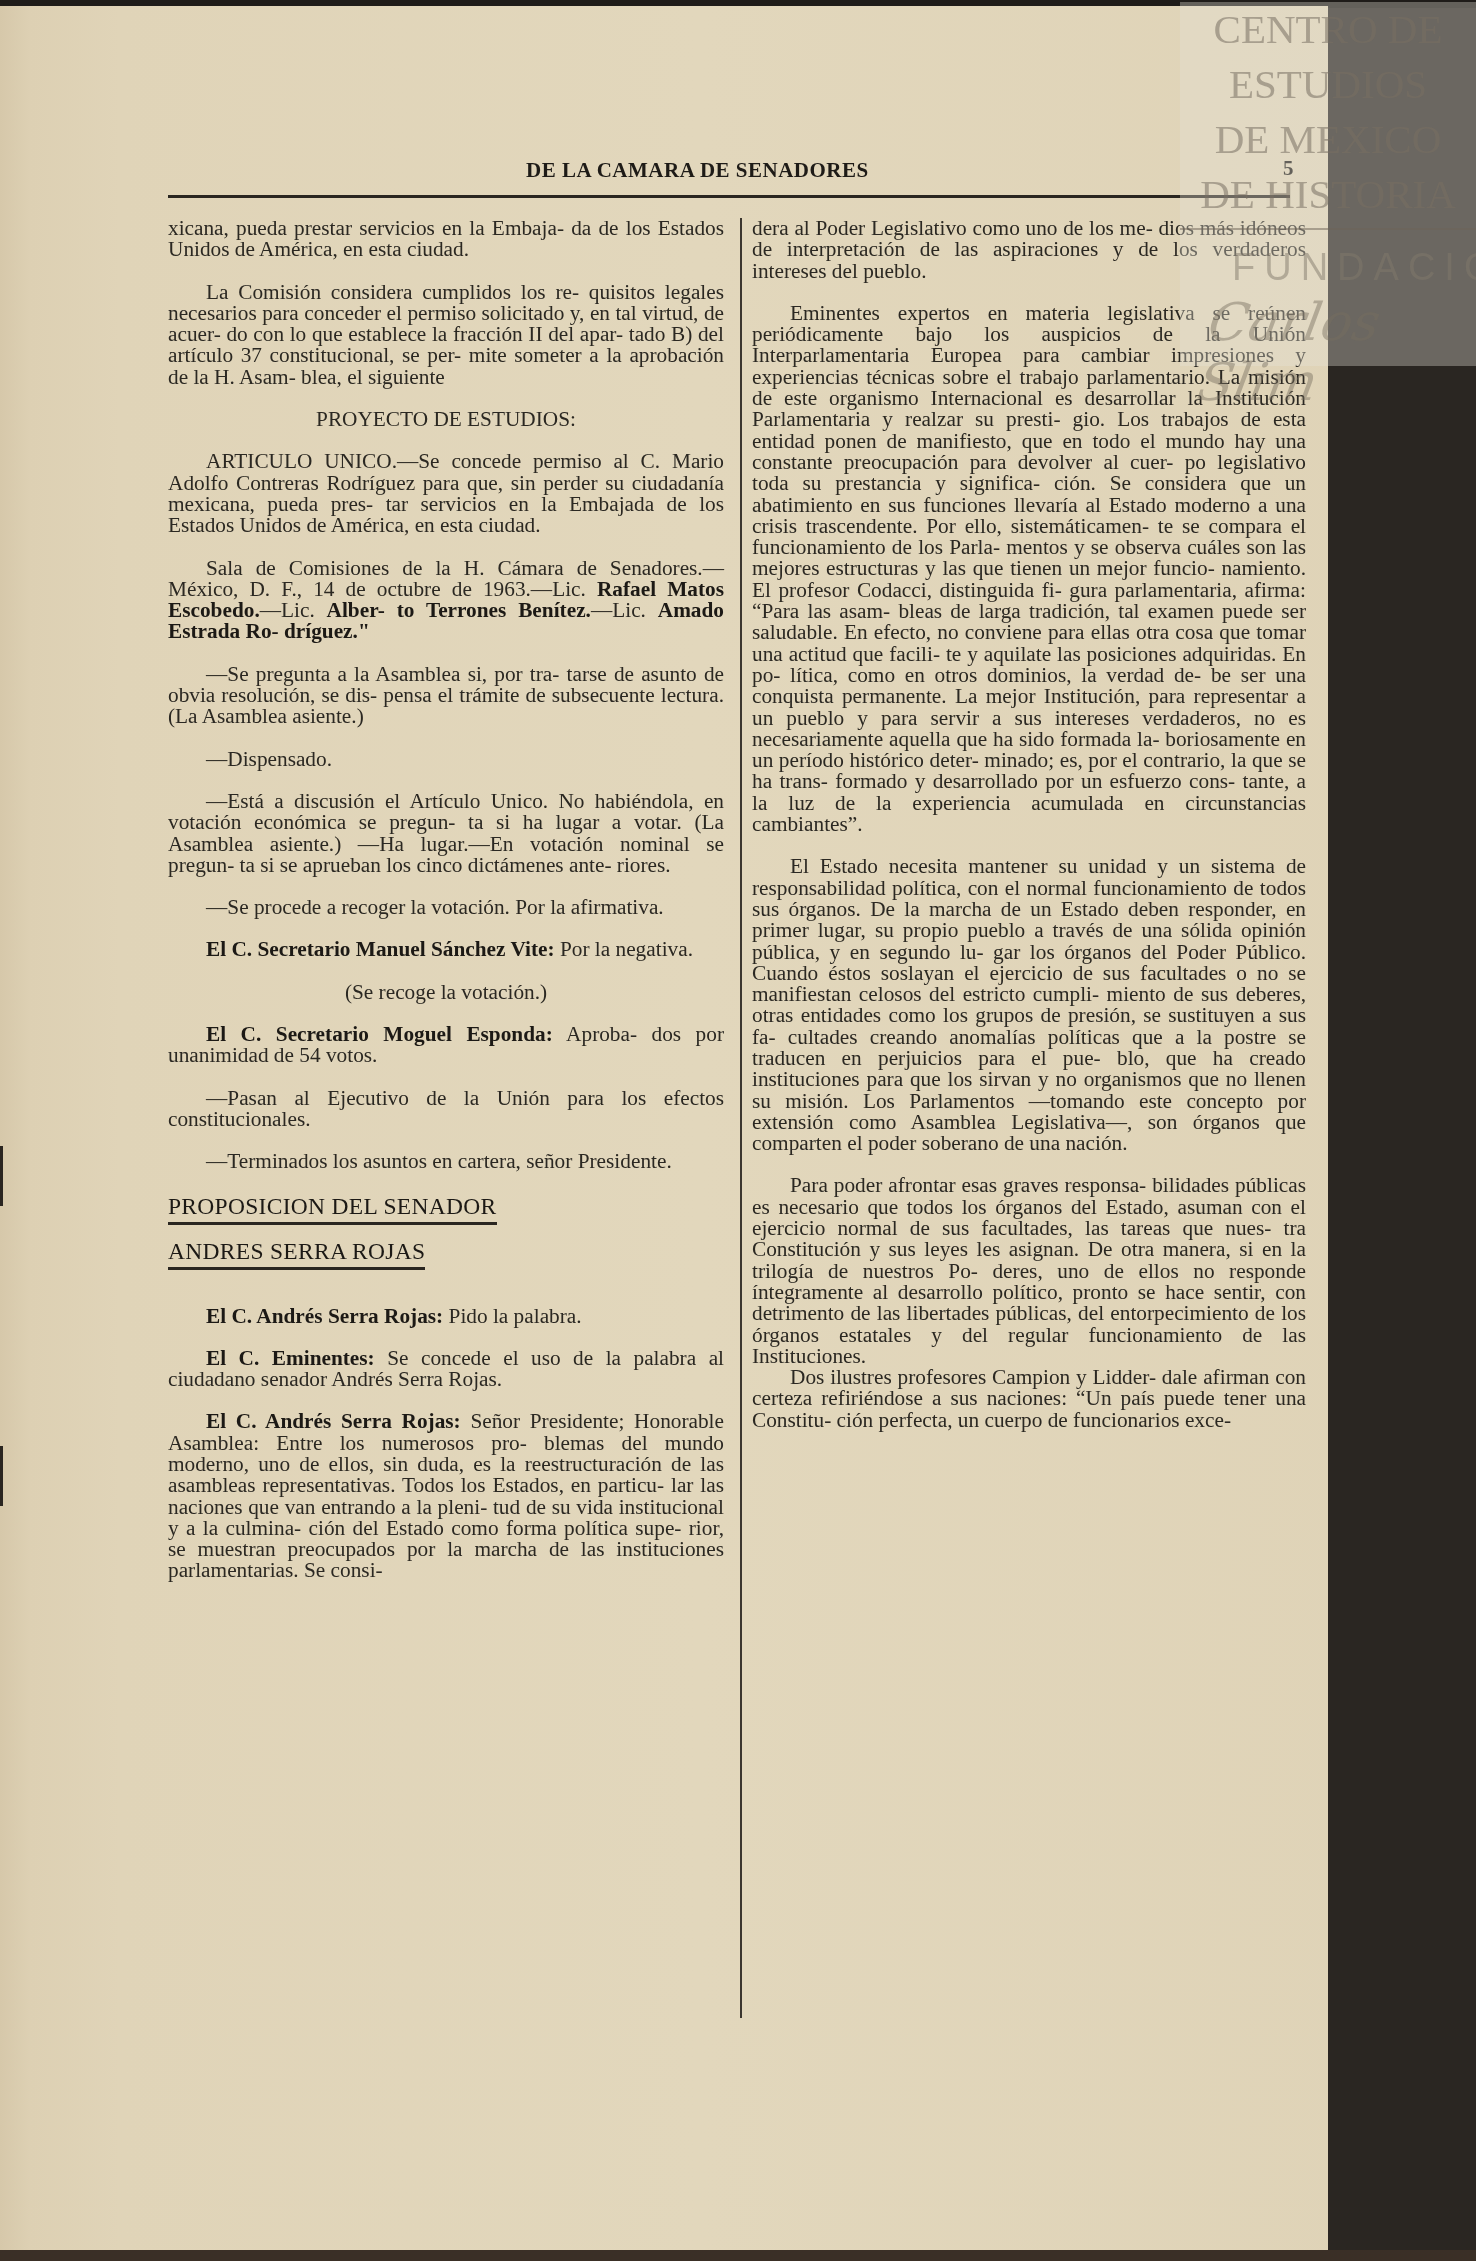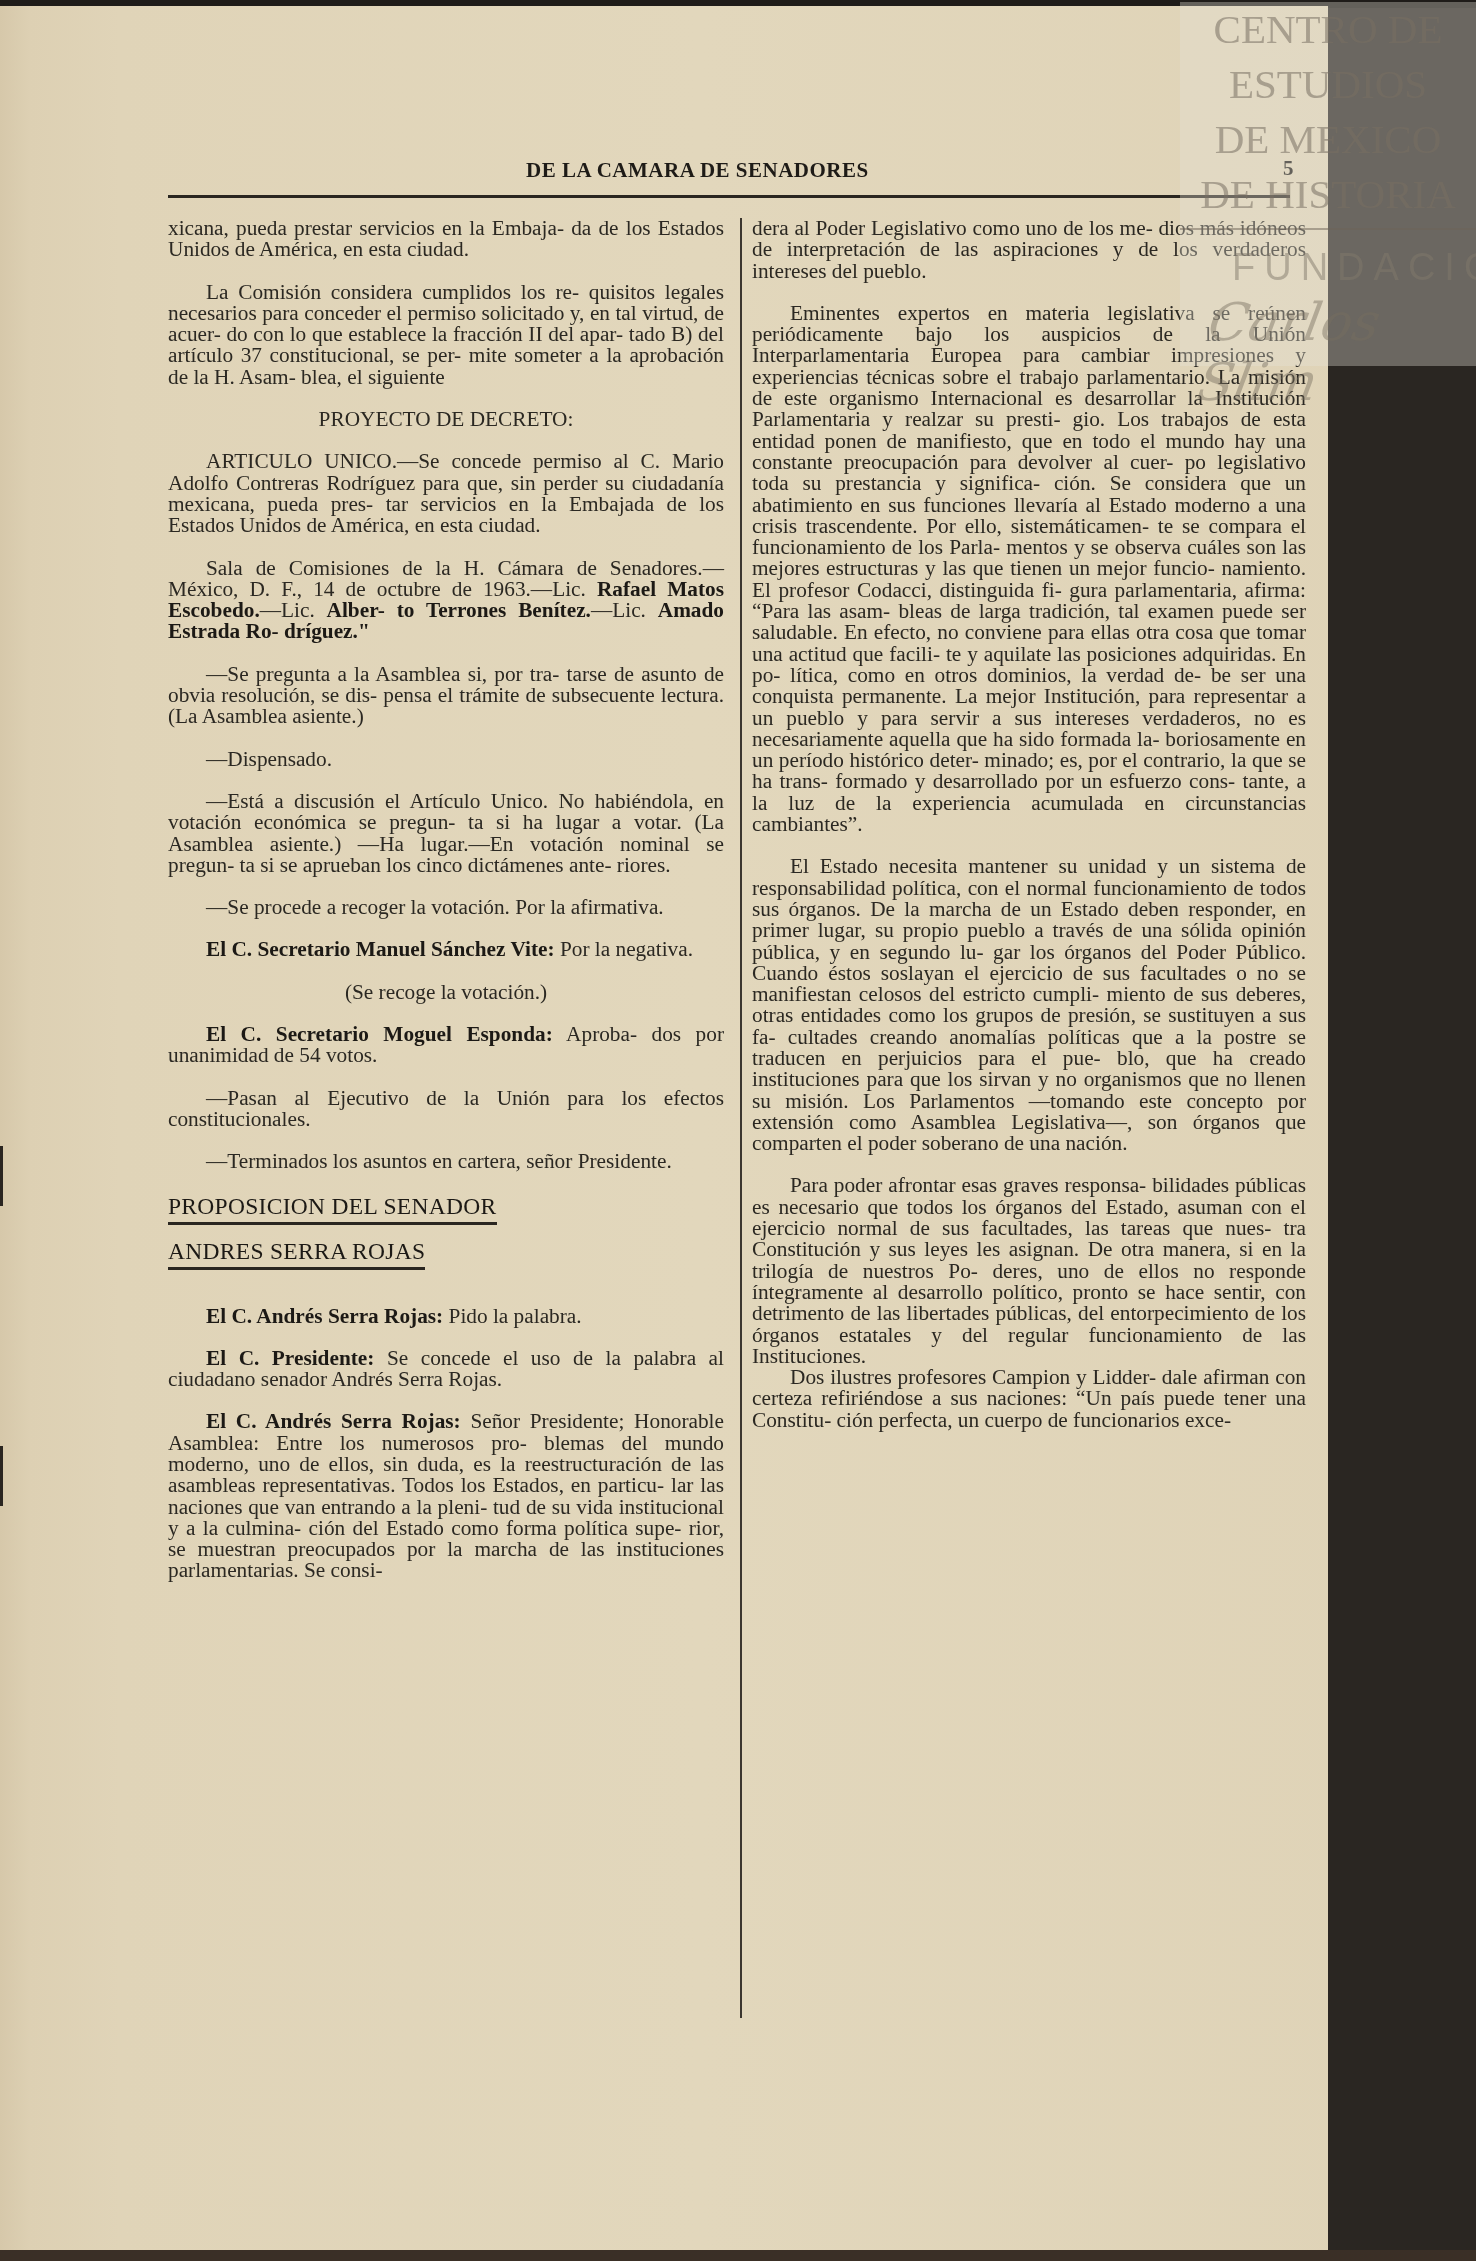--- a/index.html
+++ b/index.html
@@ -68,38 +68,38 @@
   <div class="page-number">5</div>
   <div class="head-rule"></div>
   <div class="col-rule"></div>
 
   <div class="mark" style="left:0;top:1140px;height:60px;"></div>
   <div class="mark" style="left:0;top:1440px;height:60px;"></div>
 
   <div class="col left">
     <p>xicana, pueda prestar servicios en la Embaja- da de los Estados Unidos de América, en esta ciudad.</p>
     <p class="ind">La Comisión considera cumplidos los re- quisitos legales necesarios para conceder el permiso solicitado y, en tal virtud, de acuer- do con lo que establece la fracción II del apar- tado B) del artículo 37 constitucional, se per- mite someter a la aprobación de la H. Asam- blea, el siguiente</p>
-    <p class="center">PROYECTO DE DECRETO:</p>
+    <p class="center">PROYECTO DE ESTUDIOS:</p>
     <p class="ind">ARTICULO UNICO.—Se concede permiso al C. Mario Adolfo Contreras Rodríguez para que, sin perder su ciudadanía mexicana, pueda pres- tar servicios en la Embajada de los Estados Unidos de América, en esta ciudad.</p>
     <p class="ind"><span>Sala de Comisiones de la H. Cámara de Senadores.—México, D. F., 14 de octubre de 1963.—Lic. </span><b>Rafael Matos Escobedo.</b><span>—Lic. </span><b>Alber- to Terrones Benítez.</b><span>—Lic. </span><b>Amado Estrada Ro- dríguez."</b></p>
     <p class="ind">—Se pregunta a la Asamblea si, por tra- tarse de asunto de obvia resolución, se dis- pensa el trámite de subsecuente lectura. (La Asamblea asiente.)</p>
     <p class="ind">—Dispensado.</p>
     <p class="ind">—Está a discusión el Artículo Unico. No habiéndola, en votación económica se pregun- ta si ha lugar a votar. (La Asamblea asiente.) —Ha lugar.—En votación nominal se pregun- ta si se aprueban los cinco dictámenes ante- riores.</p>
     <p class="ind">—Se procede a recoger la votación. Por la afirmativa.</p>
     <p class="ind"><b>El C. Secretario Manuel Sánchez Vite:</b><span> Por la negativa.</span></p>
     <p class="center">(Se recoge la votación.)</p>
     <p class="ind"><b>El C. Secretario Moguel Esponda:</b><span> Aproba- dos por unanimidad de 54 votos.</span></p>
     <p class="ind">—Pasan al Ejecutivo de la Unión para los efectos constitucionales.</p>
     <p class="ind">—Terminados los asuntos en cartera, señor Presidente.</p>
     <div class="titles">
       <div class="section-title">PROPOSICION DEL SENADOR</div><br>
       <div class="section-title">ANDRES SERRA ROJAS</div>
     </div>
     <p class="ind"><b>El C. Andrés Serra Rojas:</b><span> Pido la palabra.</span></p>
-    <p class="ind"><b>El C. Presidente:</b><span> Se concede el uso de la palabra al ciudadano senador Andrés Serra Rojas.</span></p>
+    <p class="ind"><b>El C. Eminentes:</b><span> Se concede el uso de la palabra al ciudadano senador Andrés Serra Rojas.</span></p>
     <p class="ind"><b>El C. Andrés Serra Rojas:</b><span> Señor Presidente; Honorable Asamblea: Entre los numerosos pro- blemas del mundo moderno, uno de ellos, sin duda, es la reestructuración de las asambleas representativas. Todos los Estados, en particu- lar las naciones que van entrando a la pleni- tud de su vida institucional y a la culmina- ción del Estado como forma política supe- rior, se muestran preocupados por la marcha de las instituciones parlamentarias. Se consi-</span></p>
   </div>
 
   <div class="col right">
     <p>dera al Poder Legislativo como uno de los me- dios más idóneos de interpretación de las aspiraciones y de los verdaderos intereses del pueblo.</p>
     <p class="ind">Eminentes expertos en materia legislativa se reúnen periódicamente bajo los auspicios de la Unión Interparlamentaria Europea para cambiar impresiones y experiencias técnicas sobre el trabajo parlamentario. La misión de este organismo Internacional es desarrollar la Institución Parlamentaria y realzar su presti- gio. Los trabajos de esta entidad ponen de manifiesto, que en todo el mundo hay una constante preocupación para devolver al cuer- po legislativo toda su prestancia y significa- ción. Se considera que un abatimiento en sus funciones llevaría al Estado moderno a una crisis trascendente. Por ello, sistemáticamen- te se compara el funcionamiento de los Parla- mentos y se observa cuáles son las mejores estructuras y las que tienen un mejor funcio- namiento. El profesor Codacci, distinguida fi- gura parlamentaria, afirma: “Para las asam- bleas de larga tradición, tal examen puede ser saludable. En efecto, no conviene para ellas otra cosa que tomar una actitud que facili- te y aquilate las posiciones adquiridas. En po- lítica, como en otros dominios, la verdad de- be ser una conquista permanente. La mejor Institución, para representar a un pueblo y para servir a sus intereses verdaderos, no es necesariamente aquella que ha sido formada la- boriosamente en un período histórico deter- minado; es, por el contrario, la que se ha trans- formado y desarrollado por un esfuerzo cons- tante, a la luz de la experiencia acumulada en circunstancias cambiantes”.</p>
     <p class="ind">El Estado necesita mantener su unidad y un sistema de responsabilidad política, con el normal funcionamiento de todos sus órganos. De la marcha de un Estado deben responder, en primer lugar, su propio pueblo a través de una sólida opinión pública, y en segundo lu- gar los órganos del Poder Público. Cuando éstos soslayan el ejercicio de sus facultades o no se manifiestan celosos del estricto cumpli- miento de sus deberes, otras entidades como los grupos de presión, se sustituyen a sus fa- cultades creando anomalías políticas que a la postre se traducen en perjuicios para el pue- blo, que ha creado instituciones para que los sirvan y no organismos que no llenen su misión. Los Parlamentos —tomando este concepto por extensión como Asamblea Legislativa—, son órganos que comparten el poder soberano de una nación.</p>
     <p class="ind tight">Para poder afrontar esas graves responsa- bilidades públicas es necesario que todos los órganos del Estado, asuman con el ejercicio normal de sus facultades, las tareas que nues- tra Constitución y sus leyes les asignan. De otra manera, si en la trilogía de nuestros Po- deres, uno de ellos no responde íntegramente al desarrollo político, pronto se hace sentir, con detrimento de las libertades públicas, del entorpecimiento de los órganos estatales y del regular funcionamiento de las Instituciones.</p>
     <p class="ind">Dos ilustres profesores Campion y Lidder- dale afirman con certeza refiriéndose a sus naciones: “Un país puede tener una Constitu- ción perfecta, un cuerpo de funcionarios exce-</p>
   </div>

